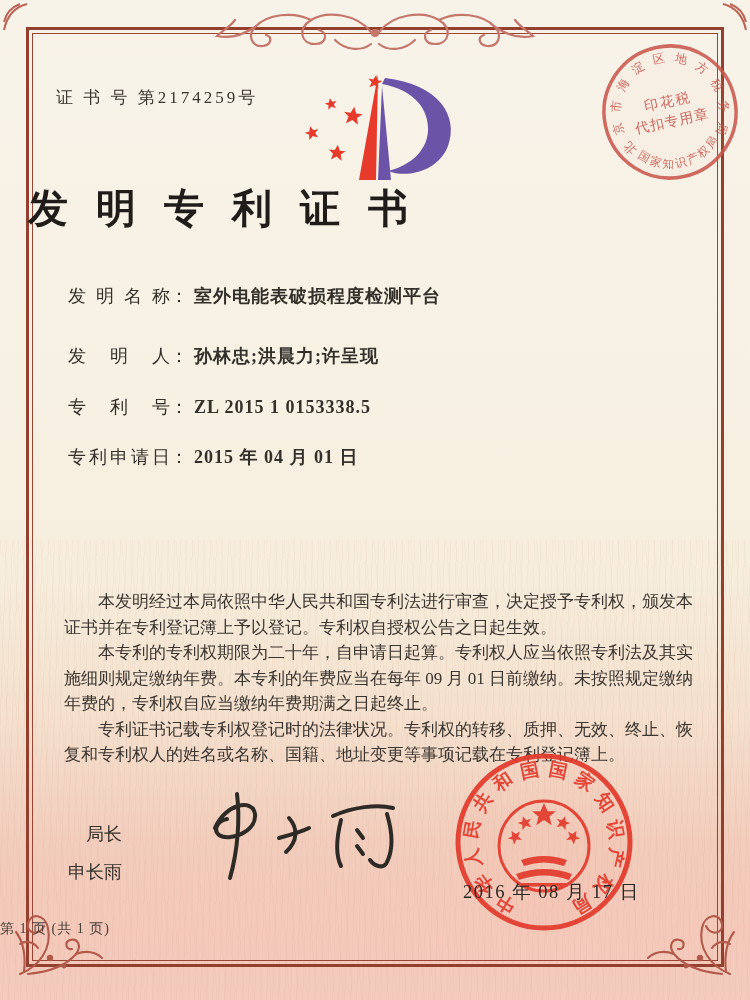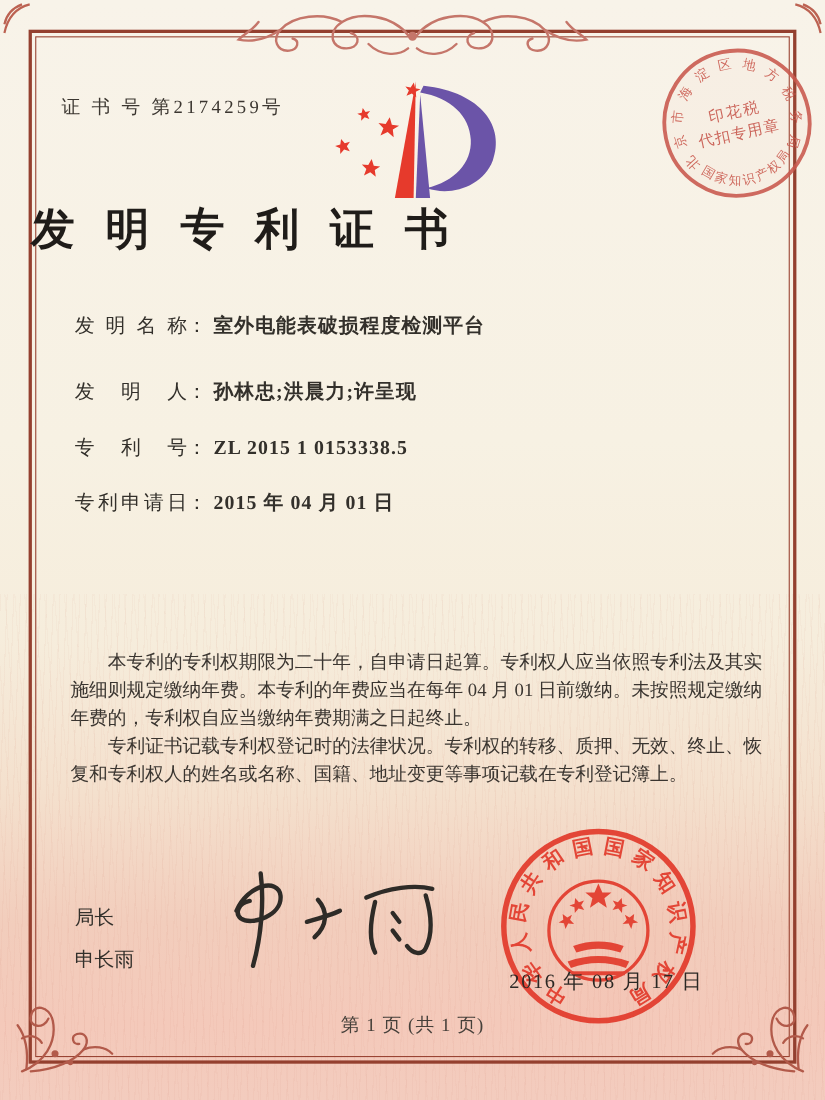--- a/index.html
+++ b/index.html
@@ -47,31 +47,31 @@
   .field-row:nth-child(3) { margin-bottom:26px; }
   .f-label { display:inline-block; width:102px; text-align:justify; text-align-last:justify; }
   .f-colon { display:inline-block; margin-right:6px; }
   .f-value { letter-spacing:1px;font-weight:bold; }
   .body-text {
     position:absolute; left:64px; right:57px; top:589px;
     font-size:17px; line-height:25.5px; text-align:justify; color:#3a3530;
   }
   .body-text p { text-indent:2em; }
   .sig-block { position:absolute; left:68px; top:822px; font-size:18px; color:#33302b; }
-  .sig-block .sig-title { margin-bottom:14px; }
+  .sig-block .sig-title { margin-bottom:14px;text-align:right; }
   .signature-svg { position:absolute; left:185px; top:788px; }
   .seal-svg { position:absolute; left:449px; top:747px; opacity:.92; }
   .seal-date {
     position:absolute; left:463px; top:879px; z-index:5;
     font-size:18.5px; letter-spacing:1.5px; color:#2b2824; white-space:nowrap;
   }
   .stamp-svg { position:absolute; left:594px; top:36px; transform:rotate(-12deg); opacity:.88; }
   .footer {
     position:absolute; left:0; right:0; top:920px;
-    text-align:center; font-size:17px; color:#46403a; letter-spacing:1px;
+    font-size:14px; color:#46403a; letter-spacing:1px;
   }
   svg text { font-family:"Liberation Serif","DejaVu Serif",serif; }
 </style>
 </head>
 <body>
 
 <div class="page">
 
   <div class="texture"></div>
 
@@ -155,21 +155,22 @@
     </div>
     <div class="field-row">
       <span class="f-label">专利号</span><span class="f-colon">：</span><span class="f-value">ZL 2015 1 0153338.5</span>
     </div>
     <div class="field-row">
       <span class="f-label">专利申请日</span><span class="f-colon">：</span><span class="f-value">2015 年 04 月 01 日</span>
     </div>
   </div>
 
   <div class="body-text">
-    <p>本专利的专利权期限为二十年，自申请日起算。专利权人应当依照专利法及其实施细则规定缴纳年费。本专利的年费应当在每年 04 月 01 日前缴纳。未按照规定缴纳年费的，专利权自应当缴纳年费期满之日起终止。</p>
+    <p>本发明经过本局依照中华人民共和国专利法进行审查，决定授予专利权，颁发本证书并在专利登记簿上予以登记。专利权自授权公告之日起生效。</p>
+    <p>本专利的专利权期限为二十年，自申请日起算。专利权人应当依照专利法及其实施细则规定缴纳年费。本专利的年费应当在每年 09 月 01 日前缴纳。未按照规定缴纳年费的，专利权自应当缴纳年费期满之日起终止。</p>
     <p>专利证书记载专利权登记时的法律状况。专利权的转移、质押、无效、终止、恢复和专利权人的姓名或名称、国籍、地址变更等事项记载在专利登记簿上。</p>
   </div>
 
   <div class="sig-block">
     <div class="sig-title">局长</div>
     <div class="sig-name">申长雨</div>
   </div>
 
   <svg class="signature-svg" width="235" height="100" viewBox="0 0 235 100">
     <g stroke="#2e2b27" stroke-width="4" fill="none" stroke-linecap="round" stroke-linejoin="round">

